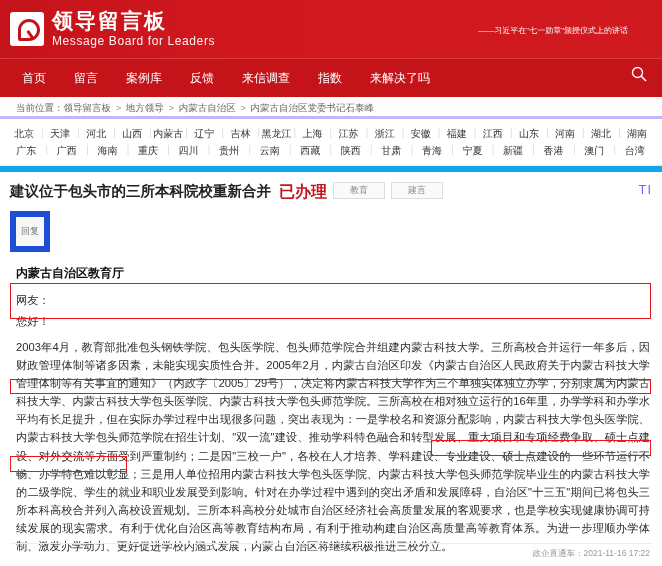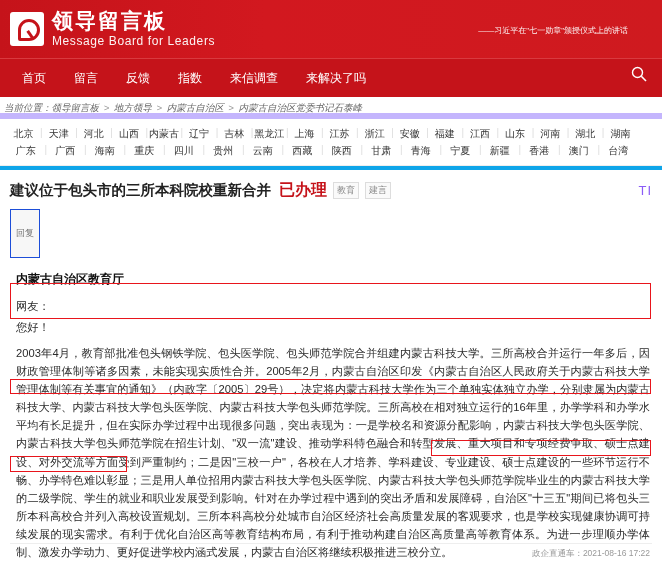--- a/index.html
+++ b/index.html
@@ -87,30 +87,29 @@
     cursor: pointer;
   }
   .nav-search svg { display:block; }
 
   
   .breadcrumb {
     height: 22px;
     line-height: 22px;
     font-size: 9.5px;
     color: #666;
-    padding-left: 4px;
-    border-bottom: 6px solid #c4b5fd;
+    padding-left: 16px;
+    border-bottom: 3px solid #c4b5fd;
     background: #fff;
-    font-style: italic;
   }
   .breadcrumb .sep { color:#999; padding: 0 2px; }
 
   
   .regions {
-    padding: 6px 24px 6px 6px;
+    padding: 6px 7px 6px 6px;
     border-bottom: 1px solid #eee;
   }
   .region-row {
     display: flex;
     flex-wrap: nowrap;
     align-items: center;
     height: 17px;
   }
   .region-cell {
     font-size: 10px;
@@ -126,58 +125,58 @@
     color: #ddd;
     position: absolute;
     left: -1px;
     top: 0;
   }
 
   
   .title-wrap {
     padding: 10px 10px 4px 10px;
     display: flex;
-    align-items: center;
-    border-top: 4px solid #0ea5e9;
+    align-items: flex-start;
+    border-top: 6px solid #0ea5e9;
   }
   .post-title {
     font-size: 14.5px;
     font-weight: bold;
     color: #222;
   }
   .status-done {
     color: #c5131a;
     font-size: 16px;
     font-weight: bold;
     margin-left: 8px;
   }
   .tag {
     display:inline-block;
     border: 1px solid #ddd;
     color: #888;
     font-size: 9px;
-    padding: 1px 3px;
+    padding: 1px 16px;
     margin-left: 6px;
     background: #fafafa;
   }
   .ti-mark {
     margin-left: auto;
     color: #8b5cf6;
     font-size: 13px;
     letter-spacing: 1px;
   }
 
   .reply-btn {
     margin: 4px 0 0 10px;
     display: inline-block;
-    border: 1px solid #1d4ed8;
+    border: 6px solid #1d4ed8;
     background: #f7f7f7;
     color: #777;
     font-size: 9px;
-    padding: 17px 5px;
+    padding: 8px 5px;
   }
 
   
   .content {
     padding: 6px 12px 0 16px;
     font-size: 11.2px;
     line-height: 1.62;
     color: #2b2b2b;
   }
   .org-name {
@@ -236,23 +235,24 @@
     </div>
     <div class="banner-text">
       <div class="banner-line2">——习近平在"七一勋章"颁授仪式上的讲话</div>
     </div>
   </div>
 
   
   <div class="nav">
     <div class="nav-item">首页</div>
     <div class="nav-item">留言</div>
+    <div class="nav-item">案例库</div>
     <div class="nav-item">反馈</div>
+    <div class="nav-item">来信调查</div>
     <div class="nav-item">指数</div>
-    <div class="nav-item">来信调查</div>
     <div class="nav-item">来解决了吗</div>
     <div class="nav-search">
       <svg width="18" height="18" viewBox="0 0 18 18">
         <circle cx="7.5" cy="7.5" r="5" fill="none" stroke="#ffffff" stroke-width="1.4"></circle>
         <line x1="11.3" y1="11.3" x2="16" y2="16" stroke="#ffffff" stroke-width="1.6"></line>
       </svg>
     </div>
   </div>
 
   
@@ -324,16 +324,16 @@
   </div>
 
   
   <div class="box box1"></div>
   <div class="box box2"></div>
   <div class="box box3"></div>
   <div class="box box4"></div>
 
   <div class="hr-bottom"></div>
   <div class="footer-time">
-    <span>政企直通车：</span><span>2021-08-16 17:22</span>
+    <span>政企直通车：</span><span>2021-11-16 17:22</span>
   </div>
 
 </div>
 
 </body></html>

